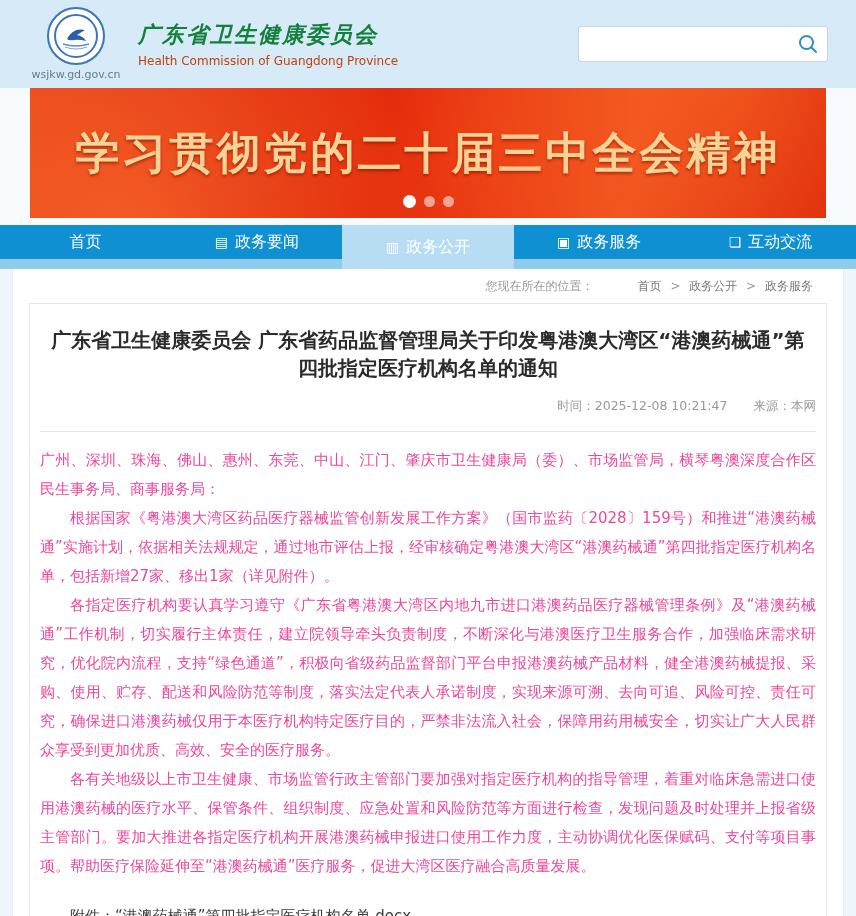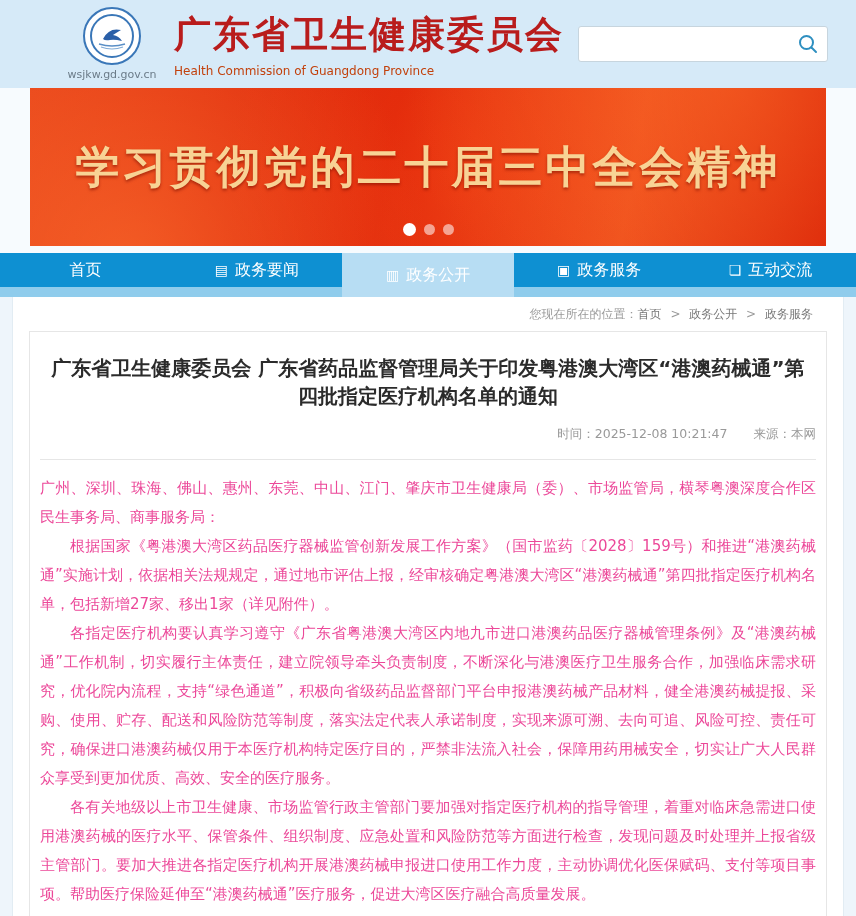--- a/index.html
+++ b/index.html
@@ -1,34 +1,34 @@
 <!DOCTYPE html>
 <html><head>
 <meta charset="utf-8">
 <style>
   * { box-sizing: border-box; margin: 0; padding: 0; }
   html,body { width:856px; height:916px; overflow:hidden;
     font-family:"DejaVu Sans","Liberation Sans",sans-serif; background:#eef5fb; }
 
   
   .site-header { height:88px; background:#d6eaf8; display:flex; align-items:center; padding:0 28px; }
-  .logo-wrap { display:flex; flex-direction:column; align-items:center; width:96px;margin-left:36px; }
+  .logo-wrap { display:flex; flex-direction:column; align-items:center; width:96px; }
   .logo-circle { width:58px; height:58px; border-radius:50%; background:#fff;
     border:2px solid #3a77b8; display:flex; align-items:center; justify-content:center; }
   .logo-domain { font-size:11px; color:#6b7b88; margin-top:3px; white-space:nowrap; }
   .site-titles { margin-left:14px; flex:1; }
-  .site-title { font-size:37px; font-weight:bold; color:#b91c1c; letter-spacing:2px; }
+  .site-title { font-size:22px; font-weight:bold; color:#15803d; letter-spacing:2px;font-style:italic; }
   .site-subtitle { font-size:12px; color:#c2410c; margin-top:4px; }
   .search-box { width:250px; height:36px; background:#fff; border:1px solid #c7d5de;
     border-radius:3px; display:flex; align-items:center; padding:0 8px 0 10px; }
   .search-input { flex:1; border:none; outline:none; font-size:13px; color:#333; background:transparent; }
 
   
   .banner-section { background:#f7fbfe; padding:0 30px 7px; }
-  .banner { position:relative; height:158px; display:flex; align-items:center; justify-content:center;
+  .banner { position:relative; height:130px; display:flex; align-items:center; justify-content:center;
     background:
       radial-gradient(circle at 12% 110%, rgba(255,120,50,.55), transparent 42%),
       radial-gradient(circle at 88% -10%, rgba(255,110,40,.5), transparent 45%),
       radial-gradient(circle at 55% 50%, rgba(255,80,25,.35), transparent 55%),
       linear-gradient(100deg,#e8431a 0%, #dd2309 45%, #ec4f1e 75%, #d81f06 100%); }
   .banner-slogan { font-size:44px; font-weight:bold; color:#f8d395; letter-spacing:3px;
     text-shadow:0 2px 3px rgba(120,15,0,.55); white-space:nowrap; }
   .carousel-dots { position:absolute; bottom:10px; left:0; right:0;
     display:flex; justify-content:center; gap:8px; align-items:center; }
   .dot { width:11px; height:11px; border-radius:50%; background:rgba(255,255,255,.55); }
@@ -43,21 +43,21 @@
   .nav-icon { font-size:14px; line-height:1; }
   .nav-icon:empty { display:none; }
   .nav-strip { position:absolute; left:0; right:0; top:34px; height:10px; background:#8fccec; z-index:-0; }
   .nav-row { position:relative; z-index:1; }
 
   
   .page-body { background:#eef5fb; padding:0 12px; }
   .content-panel { background:#ffffff; border:1px solid #e2ecf3; border-top:none; min-height:648px;
     padding:0 16px; }
   .breadcrumb-bar { height:34px; display:flex; align-items:center; justify-content:flex-end;
-    font-size:12px; color:#999; padding-right:14px; }
+    font-size:12px; color:#999; padding-right:14px;gap:44px; }
   .crumb { color:#777; cursor:pointer; }
   .crumb-sep { margin:0 5px; color:#999; }
   .crumb-wrap:last-of-type .crumb-sep { display:none; }
 
   .article-box { border:1px solid #e6e6e6; background:#fff; padding:22px 10px 14px; min-height:588px; }
   .article-title { text-align:center; font-size:20px; font-weight:bold; color:#2b2b2b;
     line-height:28px; padding:0 8px; }
   .article-meta { text-align:right; font-size:12.5px; color:#999; margin-top:16px; }
   .article-meta .sep { display:inline-block; width:26px; }
   .meta-divider { border:none; border-top:1px solid #e6e6e6; margin:16px 0 14px; }

